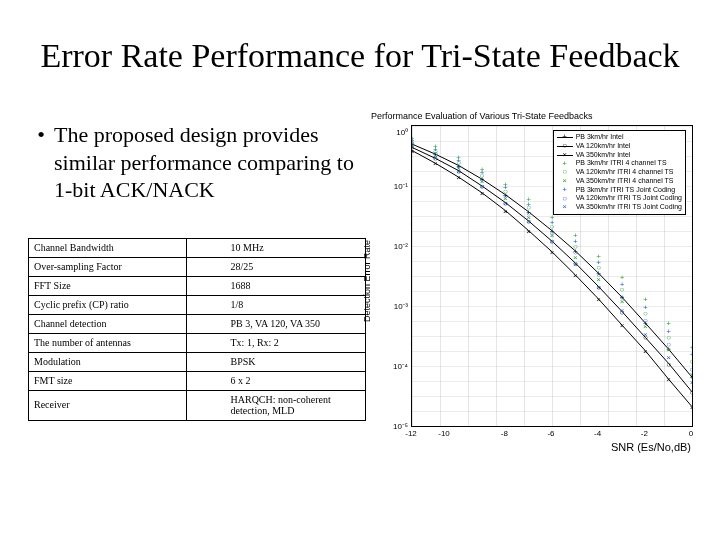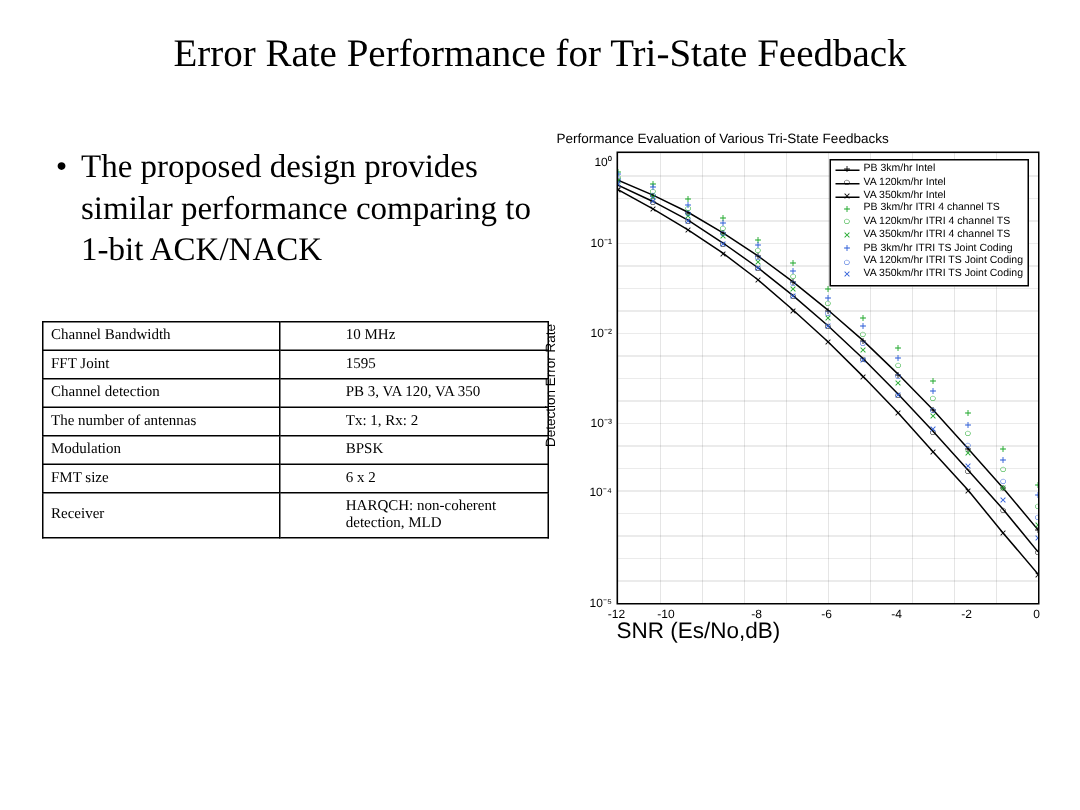--- a/index.html
+++ b/index.html
@@ -12,23 +12,23 @@
     color: #000;
   }
   .slide {
     width: 720px;
     height: 540px;
     position: relative;
     box-sizing: border-box;
     padding: 18px 28px 10px 28px;
   }
   .title {
-    font-size: 26px;
+    font-size: 34px;
     text-align: center;
-    margin-top: 3px;
+    margin-top: 19px;
   }
   .content {
     display: flex;
     margin-top: 46px;
     gap: 8px;
   }
   .left {
     width: 335px;
   }
   .bullet {
@@ -93,22 +93,22 @@
     top: 50%;
     transform: translate(-50%, -50%) rotate(-90deg);
     font-size: 9px;
     white-space: nowrap;
   }
   .xlab {
     position: absolute;
     left: 40px;
     width: 280px;
     bottom: -2px;
-    text-align: left;
-    font-size: 15px;
+    text-align: right;
+    font-size: 11px;
   }
   .xtick {
     position: absolute;
     top: 318px;
     font-size: 8px;
     transform: translateX(-50%);
   }
   .ytick {
     position: absolute;
     right: 284px;
@@ -168,22 +168,30 @@
         <span>The proposed design provides similar performance comparing to 1-bit ACK/NACK</span>
       </div>
 
       <table class="params">
         <tbody id="param-body">
             <tr>
               <td class="k">Channel Bandwidth</td>
               <td class="v">10 MHz</td>
             </tr>
             <tr>
-              <td class="k">FFT Joint</td>
-              <td class="v">1595</td>
+              <td class="k">Over-sampling Factor</td>
+              <td class="v">28/25</td>
+            </tr>
+            <tr>
+              <td class="k">FFT Size</td>
+              <td class="v">1688</td>
+            </tr>
+            <tr>
+              <td class="k">Cyclic prefix (CP) ratio</td>
+              <td class="v">1/8</td>
             </tr>
             <tr>
               <td class="k">Channel detection</td>
               <td class="v">PB 3, VA 120, VA 350</td>
             </tr>
             <tr>
               <td class="k">The number of antennas</td>
               <td class="v">Tx: 1, Rx: 2</td>
             </tr>
             <tr>
@@ -415,20 +423,20 @@
           <div class="xtick" style="left: 180px;">-6</div>
           <div class="xtick" style="left: 226.667px;">-4</div>
           <div class="xtick" style="left: 273.333px;">-2</div>
           <div class="xtick" style="left: 320px;">0</div>
         </div>
       <div id="yticks">
           <div class="ytick" style="top: 20px;">10⁰</div>
           <div class="ytick" style="top: 74px;">10⁻¹</div>
           <div class="ytick" style="top: 134px;">10⁻²</div>
           <div class="ytick" style="top: 194px;">10⁻³</div>
-          <div class="ytick" style="top: 240px;">10⁻⁴</div>
+          <div class="ytick" style="top: 254px;">10⁻⁴</div>
           <div class="ytick" style="top: 314px; margin-left: 18px;">10⁻⁵</div>
         </div>
 
       <div class="xlab">SNR (Es/No,dB)</div>
     </div>
   </div>
 </div>
 
 </body></html>

